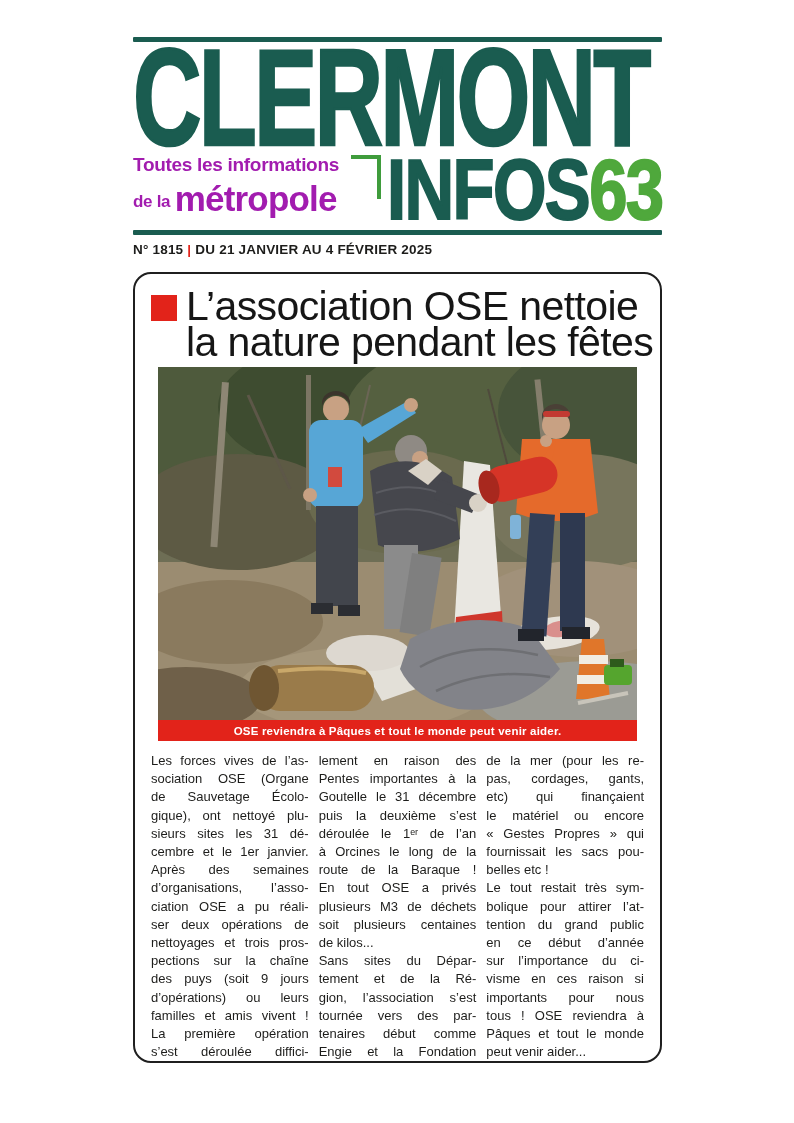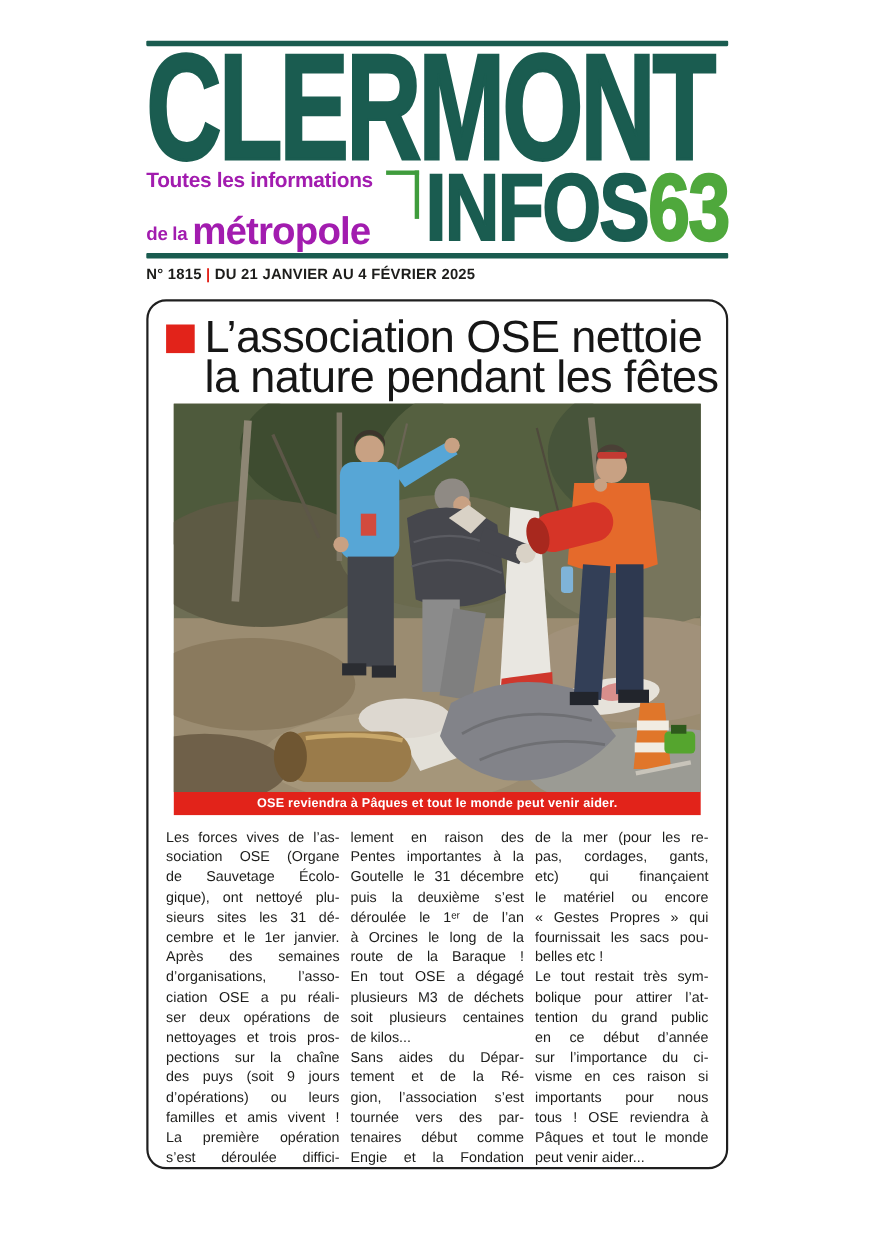--- a/index.html
+++ b/index.html
@@ -17,21 +17,21 @@
   .rule-top { margin-top: 37px; }
   .brand-title {
     margin-top: 2px; height: 108px; overflow: visible; white-space: nowrap;
     font-weight: 700; font-size: 132px; line-height: 104px; letter-spacing: -4px;
     color: #1a5c50; -webkit-text-stroke: 2.5px #1a5c50;
     transform: scale(0.72, 1.04); transform-origin: left top;
   }
   .masthead-row2 { position: relative; height: 72px; margin-top: 2px; }
   .tagline { position: absolute; left: 0; top: 0; color: #a21caf; }
   .tagline-l1 { font-weight: 700; font-size: 19px; letter-spacing: -0.3px; line-height: 22px; }
-  .tagline-l2 { font-weight: 700; margin-top: 15px; white-space: nowrap; }
+  .tagline-l2 { font-weight: 700; margin-top: 3px; white-space: nowrap; }
   .tagline-prefix { font-size: 17px; letter-spacing: -0.3px; }
   .tagline-brand { font-size: 35px; letter-spacing: -0.8px; vertical-align: -4px; }
   .corner-bracket {
     position: absolute; left: 218px; top: 1px; width: 30px; height: 44px;
     border-top: 4px solid #3f9c3c; border-right: 4px solid #3f9c3c;
   }
   .brand-infos-wrap { position: absolute; right: 0; top: 0; text-align: right; }
   .brand-infos {
     display: inline-block; white-space: nowrap;
     font-weight: 700; font-size: 86px; line-height: 70px; letter-spacing: -2px;
@@ -227,25 +227,25 @@
             <div class="tline">s’est déroulée diffici-</div>
           </div>
         <div class="col">
             <div class="tline">lement en raison des</div>
             <div class="tline">Pentes importantes à la</div>
             <div class="tline">Goutelle le 31 décembre</div>
             <div class="tline">puis la deuxième s’est</div>
             <div class="tline">déroulée le 1ᵉʳ de l’an</div>
             <div class="tline">à Orcines le long de la</div>
             <div class="tline">route de la Baraque !</div>
-            <div class="tline">En tout OSE a dégagé</div>
+            <div class="tline">En tout OSE a privés</div>
             <div class="tline">plusieurs M3 de déchets</div>
             <div class="tline">soit plusieurs centaines</div>
             <div class="tline noj">de kilos...</div>
-            <div class="tline">Sans aides du Dépar-</div>
+            <div class="tline">Sans sites du Dépar-</div>
             <div class="tline">tement et de la Ré-</div>
             <div class="tline">gion, l’association s’est</div>
             <div class="tline">tournée vers des par-</div>
             <div class="tline">tenaires début comme</div>
             <div class="tline">Engie et la Fondation</div>
           </div>
         <div class="col">
             <div class="tline">de la mer (pour les re-</div>
             <div class="tline">pas, cordages, gants,</div>
             <div class="tline">etc) qui finançaient</div>

